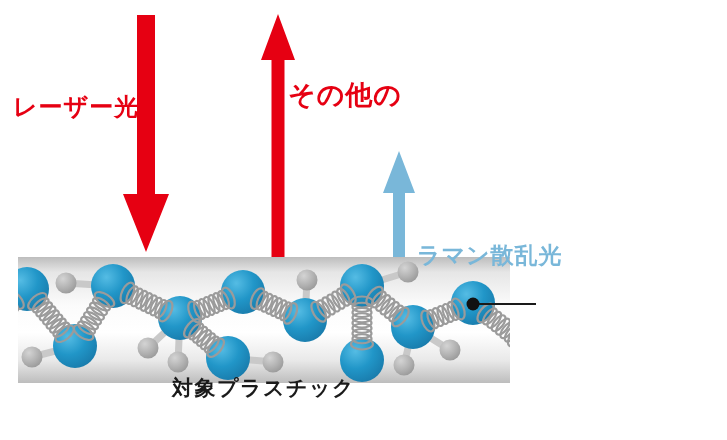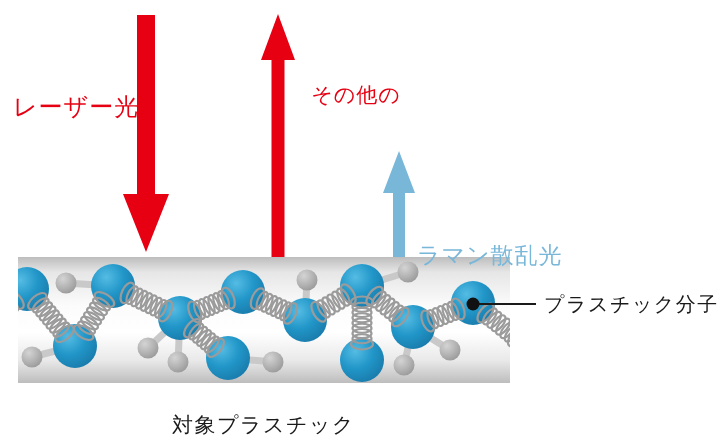--- a/index.html
+++ b/index.html
@@ -1,26 +1,26 @@
 <!DOCTYPE html>
 <html><head>
 <meta charset="utf-8">
 <style>
   html,body{margin:0;padding:0;background:#ffffff;}
   .stage{
     position:relative;width:727px;height:440px;background:#ffffff;overflow:hidden;
     font-family:"Liberation Sans","DejaVu Sans",sans-serif;
   }
   .stage svg{position:absolute;left:0;top:0;}
-  .lbl{position:absolute;font-weight:normal;white-space:nowrap;line-height:1.15;}
+  .lbl{position:absolute;font-weight:bold;white-space:nowrap;line-height:1.15;}
   .lbl-laser{left:13px;top:93px;font-size:24px;letter-spacing:1px;}
-  .lbl-other{left:281px;top:82px;width:150px;text-align:center;font-size:21px;line-height:26px;letter-spacing:1px;}
+  .lbl-other{left:288px;top:82px;width:150px;font-size:27px;line-height:26px;letter-spacing:1px;}
   .lbl-raman{left:417px;top:210px;font-size:23px;letter-spacing:1px;margin-top:32px;}
   .lbl-molecule{left:544px;top:293px;font-size:20px;letter-spacing:1.5px;}
-  .lbl-target{left:172px;top:413px;font-size:21px;letter-spacing:1.5px;}
+  .lbl-target{left:172px;top:376px;font-size:21px;letter-spacing:1.5px;}
 </style>
 </head>
 <body>
 
 <div class="stage">
 
   <svg id="diagram-svg" width="727" height="440" viewBox="0 0 727 440">
       <defs>
         <linearGradient id="bandGrad" x1="0" y1="0" x2="0" y2="1">
           <stop offset="0" stop-color="#bdbdbd"></stop>
@@ -199,17 +199,16 @@
     </svg>
 
   <div class="lbl lbl-laser" style="color: rgb(230, 0, 18);">レーザー光</div>
 
   <div class="lbl lbl-other" style="color: rgb(230, 0, 18);">
     <div>その他の</div>
   </div>
 
   <div class="lbl lbl-raman" style="color: rgb(121, 183, 217);">ラマン散乱光</div>
 
-  <div class="lbl lbl-molecule" style="color: rgb(26, 26, 26);">プラスチック分子</div>
 
   <div class="lbl lbl-target" style="color: rgb(26, 26, 26);">対象プラスチック</div>
 
 </div>
 
 </body></html>

